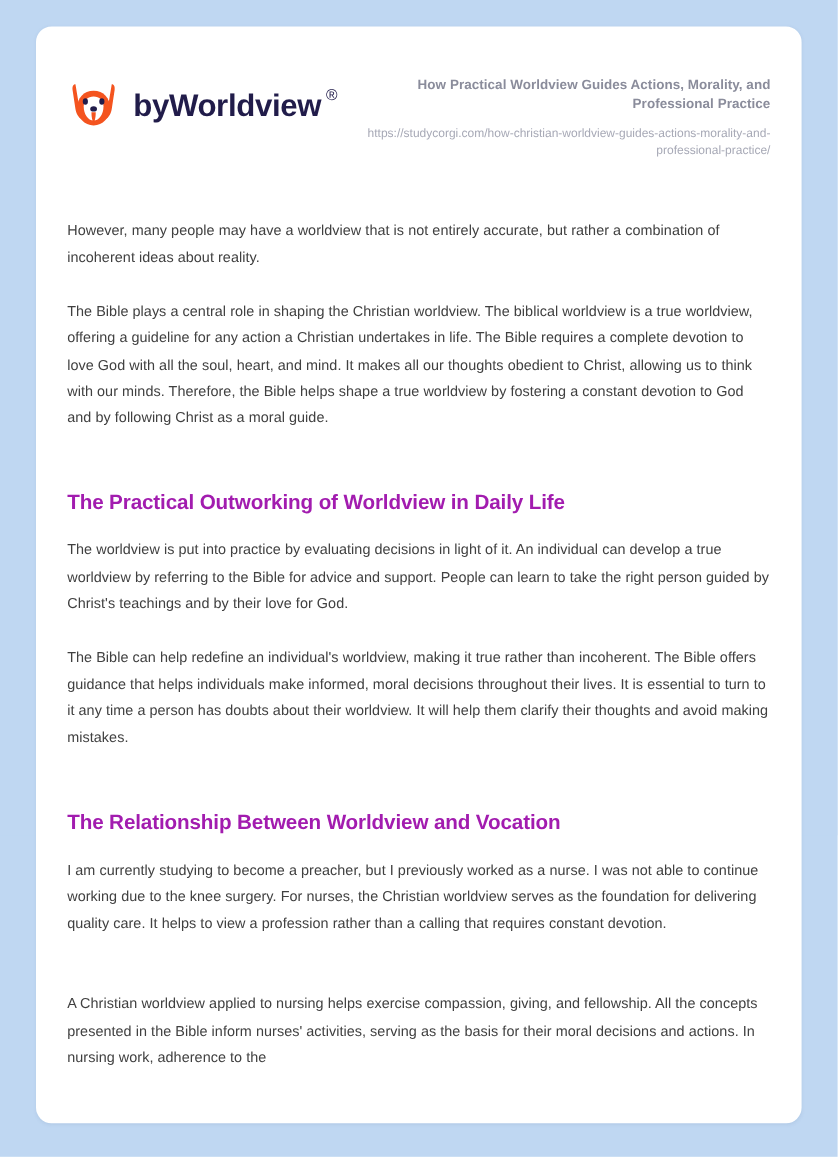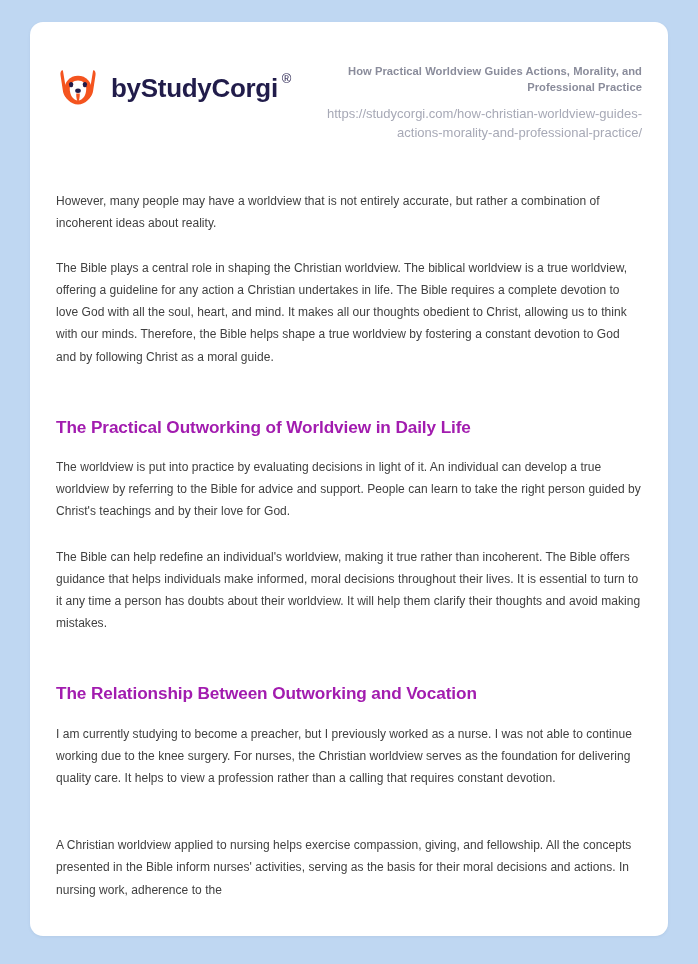--- a/index.html
+++ b/index.html
@@ -89,21 +89,21 @@
   .doc-title {
     font-size: 11.2px;
     font-weight: bold;
     color: #8a8c9b;
     line-height: 1.42;
     margin: 0 0 9px 0;
     letter-spacing: 0.05px;
   }
 
   .doc-url {
-    font-size: 13px;
+    font-size: 10px;
     font-weight: normal;
     color: #a7a9b6;
     line-height: 1.45;
     margin: 0;
     word-break: break-word;
   }
 
   
   .doc-body {
     padding: 0 26px;
@@ -146,37 +146,37 @@
           <path d="M54 6 C57 6 58 9 57.5 13 L54 36 C53 43 49 48 44 50 L40 40 L50 30 Z" fill="#f4541f"></path>
           <path d="M32 14 C20 14 12 23 12 35 C12 47 21 56 32 56 C43 56 52 47 52 35 C52 23 44 14 32 14 Z" fill="#f4541f"></path>
           <path d="M20 33 C20 26 25 21 32 21 C39 21 44 26 44 33 C44 42 39 50 32 50 C25 50 20 42 20 33 Z" fill="#ffffff"></path>
           <ellipse cx="22" cy="27" rx="3.1" ry="3.9" fill="#211c4a"></ellipse>
           <ellipse cx="42" cy="27" rx="3.1" ry="3.9" fill="#211c4a"></ellipse>
           <ellipse cx="32" cy="36" rx="4.1" ry="3.3" fill="#211c4a"></ellipse>
           <path d="M29.4 40 C29.4 46 30.4 51 32 53 C33.6 51 34.6 46 34.6 40 Z" fill="#f4541f"></path>
         </svg>
         <div class="brand-wordmark">
           <span>by </span>
-          <span>StudyCorgi</span>
+          <span>Worldview</span>
           <span class="brand-reg">®</span>
         </div>
       </div>
 
       <div class="header-meta">
         <p class="doc-title">How Practical Worldview Guides Actions, Morality, and Professional Practice</p>
         <p class="doc-url">https://studycorgi.com/how-christian-worldview-guides-actions-morality-and-professional-practice/</p>
       </div>
 
     </div>
 
     <div class="doc-body">
         <p>However, many people may have a worldview that is not entirely accurate, but rather a combination of incoherent ideas about reality.</p>
         <p>The Bible plays a central role in shaping the Christian worldview. The biblical worldview is a true worldview, offering a guideline for any action a Christian undertakes in life. The Bible requires a complete devotion to love God with all the soul, heart, and mind. It makes all our thoughts obedient to Christ, allowing us to think with our minds. Therefore, the Bible helps shape a true worldview by fostering a constant devotion to God and by following Christ as a moral guide.</p>
         <h2>The Practical Outworking of Worldview in Daily Life</h2>
         <p>The worldview is put into practice by evaluating decisions in light of it. An individual can develop a true worldview by referring to the Bible for advice and support. People can learn to take the right person guided by Christ's teachings and by their love for God.</p>
         <p>The Bible can help redefine an individual's worldview, making it true rather than incoherent. The Bible offers guidance that helps individuals make informed, moral decisions throughout their lives. It is essential to turn to it any time a person has doubts about their worldview. It will help them clarify their thoughts and avoid making mistakes.</p>
-        <h2>The Relationship Between Outworking and Vocation</h2>
+        <h2>The Relationship Between Worldview and Vocation</h2>
         <p>I am currently studying to become a preacher, but I previously worked as a nurse. I was not able to continue working due to the knee surgery. For nurses, the Christian worldview serves as the foundation for delivering quality care. It helps to view a profession rather than a calling that requires constant devotion.</p>
         <p class="last-block">A Christian worldview applied to nursing helps exercise compassion, giving, and fellowship. All the concepts presented in the Bible inform nurses' activities, serving as the basis for their moral decisions and actions. In nursing work, adherence to the</p>
       </div>
 
   </div>
 </div>
 
 </body></html>

